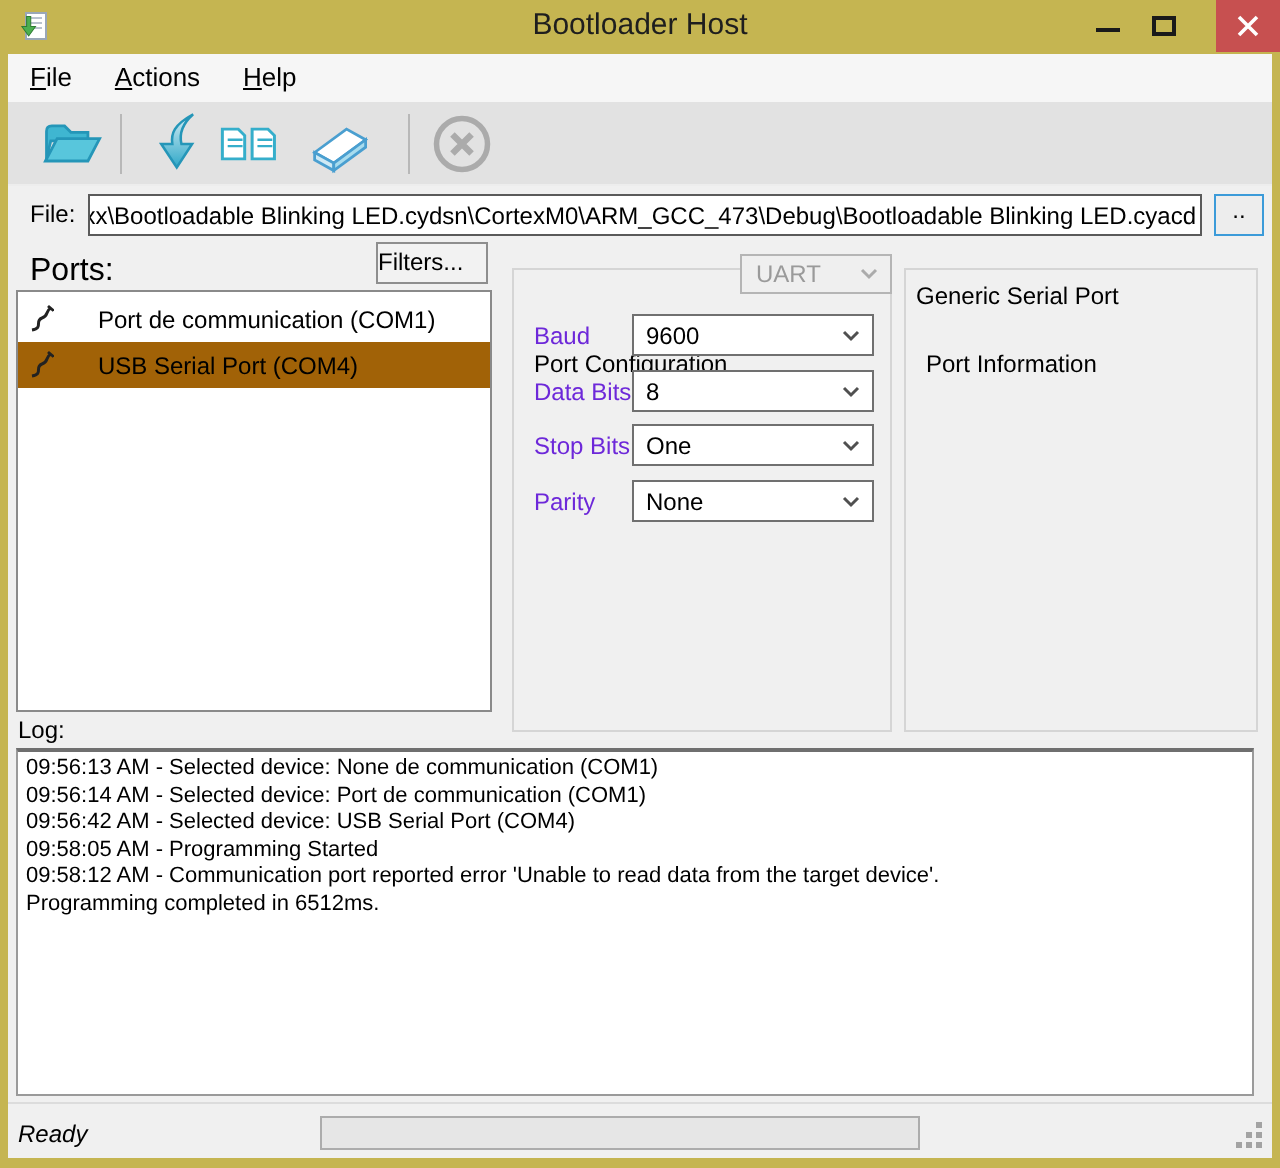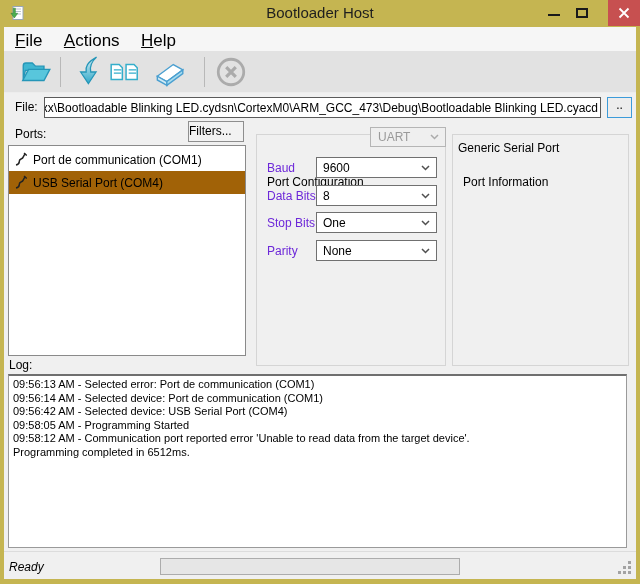--- a/index.html
+++ b/index.html
@@ -16,47 +16,47 @@
   .btn-max { position:absolute; left:571px; top:2px; width:22px; height:22px; }
   .btn-max .box { position:absolute; left:5px; top:6px; width:12px; height:10px; border:2px solid #1a1a1a; background:transparent; }
   .btn-close { position:absolute; left:608px; top:0; width:32px; height:26px; background:#C75050;
                display:flex; align-items:center; justify-content:center; }
 
   
   .client { position:absolute; left:4px; top:27px; width:632px; height:552px; background:#F0F0F0; }
 
   .menubar { position:absolute; left:0; top:0; width:632px; height:24px; background:#F6F6F6; }
   .menu-item { display:inline-block; margin-left:0; margin-right:17px; padding-top:4px;
-               font-size:17px; color:#000; }
+               font-size:13px; color:#000; }
   .menu-item:first-child { margin-left:11px; }
   .menu-item::first-letter { text-decoration:underline; }
 
   .toolbar { position:absolute; left:0; top:24px; width:632px; height:42px; background:#E2E2E2;
              border-bottom:1px solid #EDEDED; }
   .tbtn { position:absolute; top:4px; width:34px; height:34px; }
   .tsep { position:absolute; top:6px; width:1px; height:30px; background:#B8B8B8; }
 
   
   .file-label { position:absolute; left:11px; top:73px; font-size:12px; color:#000; }
   .file-box { position:absolute; left:40px; top:70px; width:557px; height:21px; background:#fff;
               border:1px solid #5A5A5A; display:flex; justify-content:flex-end; align-items:center;
               overflow:hidden; }
   .file-box span { white-space:nowrap; font-size:12px; color:#000; padding:0 2px; }
   .browse-btn { position:absolute; left:603px; top:70px; width:25px; height:21px; background:#EDEDED;
                 border:1px solid #3C9BD9; font-size:12px; color:#000; text-align:center; line-height:15px; }
 
   
-  .ports-label { position:absolute; left:11px; top:100px; font-size:12px; color:#000; }
+  .ports-label { position:absolute; left:11px; top:100px; font-size:16px; color:#000; }
   .filters-btn { position:absolute; left:184px; top:94px; width:56px; height:21px; background:#F2F2F2;
                  border:1px solid #8E8E8E; font-size:12px; color:#000; line-height:19px; }
   .ports-list { position:absolute; left:4px; top:118px; width:238px; height:211px; background:#fff;
                 border:1px solid #8A8A8A; padding-top:2px; }
   .port-row { position:relative; height:23px; display:flex; align-items:center; font-size:12px; color:#000; }
   .port-row svg { margin-left:5px; }
-  .port-row .plabel { margin-left:6px; }
+  .port-row .plabel { margin-left:22px; }
   .port-row.selected { background:#a16207; }
 
   
   .groupbox { position:absolute; border:1px solid #D5D5D5; background:#F0F0F0; }
   .gb-config { left:252px; top:107px; width:190px; height:232px; }
   .gb-info   { left:448px; top:107px; width:177px; height:232px; }
   .gb-title { position:absolute; top:-8px; left:6px; background:#F0F0F0; padding:0 4px;
               font-size:12px; color:#000; white-space:nowrap;margin-top:48px; }
   .uart-select { position:absolute; left:366px; top:100px; width:76px; height:20px; background:#EFEFEF;
                  border:1px solid #B5B5B5; font-size:12px; color:#9A9A9A; display:flex; align-items:center; }
@@ -232,21 +232,21 @@
         </svg>
     </div>
 
     <div class="groupbox gb-info">
       <span class="gb-title">Port Information</span>
       <span class="info-text">Generic Serial Port</span>
     </div>
 
     <span class="log-label">Log:</span>
     <div class="log-box">
-      <div class="log-line">09:56:13 AM - Selected error: Port de communication (COM1)</div>
+      <div class="log-line">09:56:13 AM - Selected device: None de communication (COM1)</div>
       <div class="log-line">09:56:14 AM - Selected device: Port de communication (COM1)</div>
       <div class="log-line">09:56:42 AM - Selected device: USB Serial Port (COM4)</div>
       <div class="log-line">09:58:05 AM - Programming Started</div>
       <div class="log-line">09:58:12 AM - Communication port reported error 'Unable to read data from the target device'.</div>
       <div class="log-line">Programming completed in 6512ms.</div>
     </div>
 
     <div class="statusbar">
       <span class="status-text">Ready</span>
       <div class="progress">

